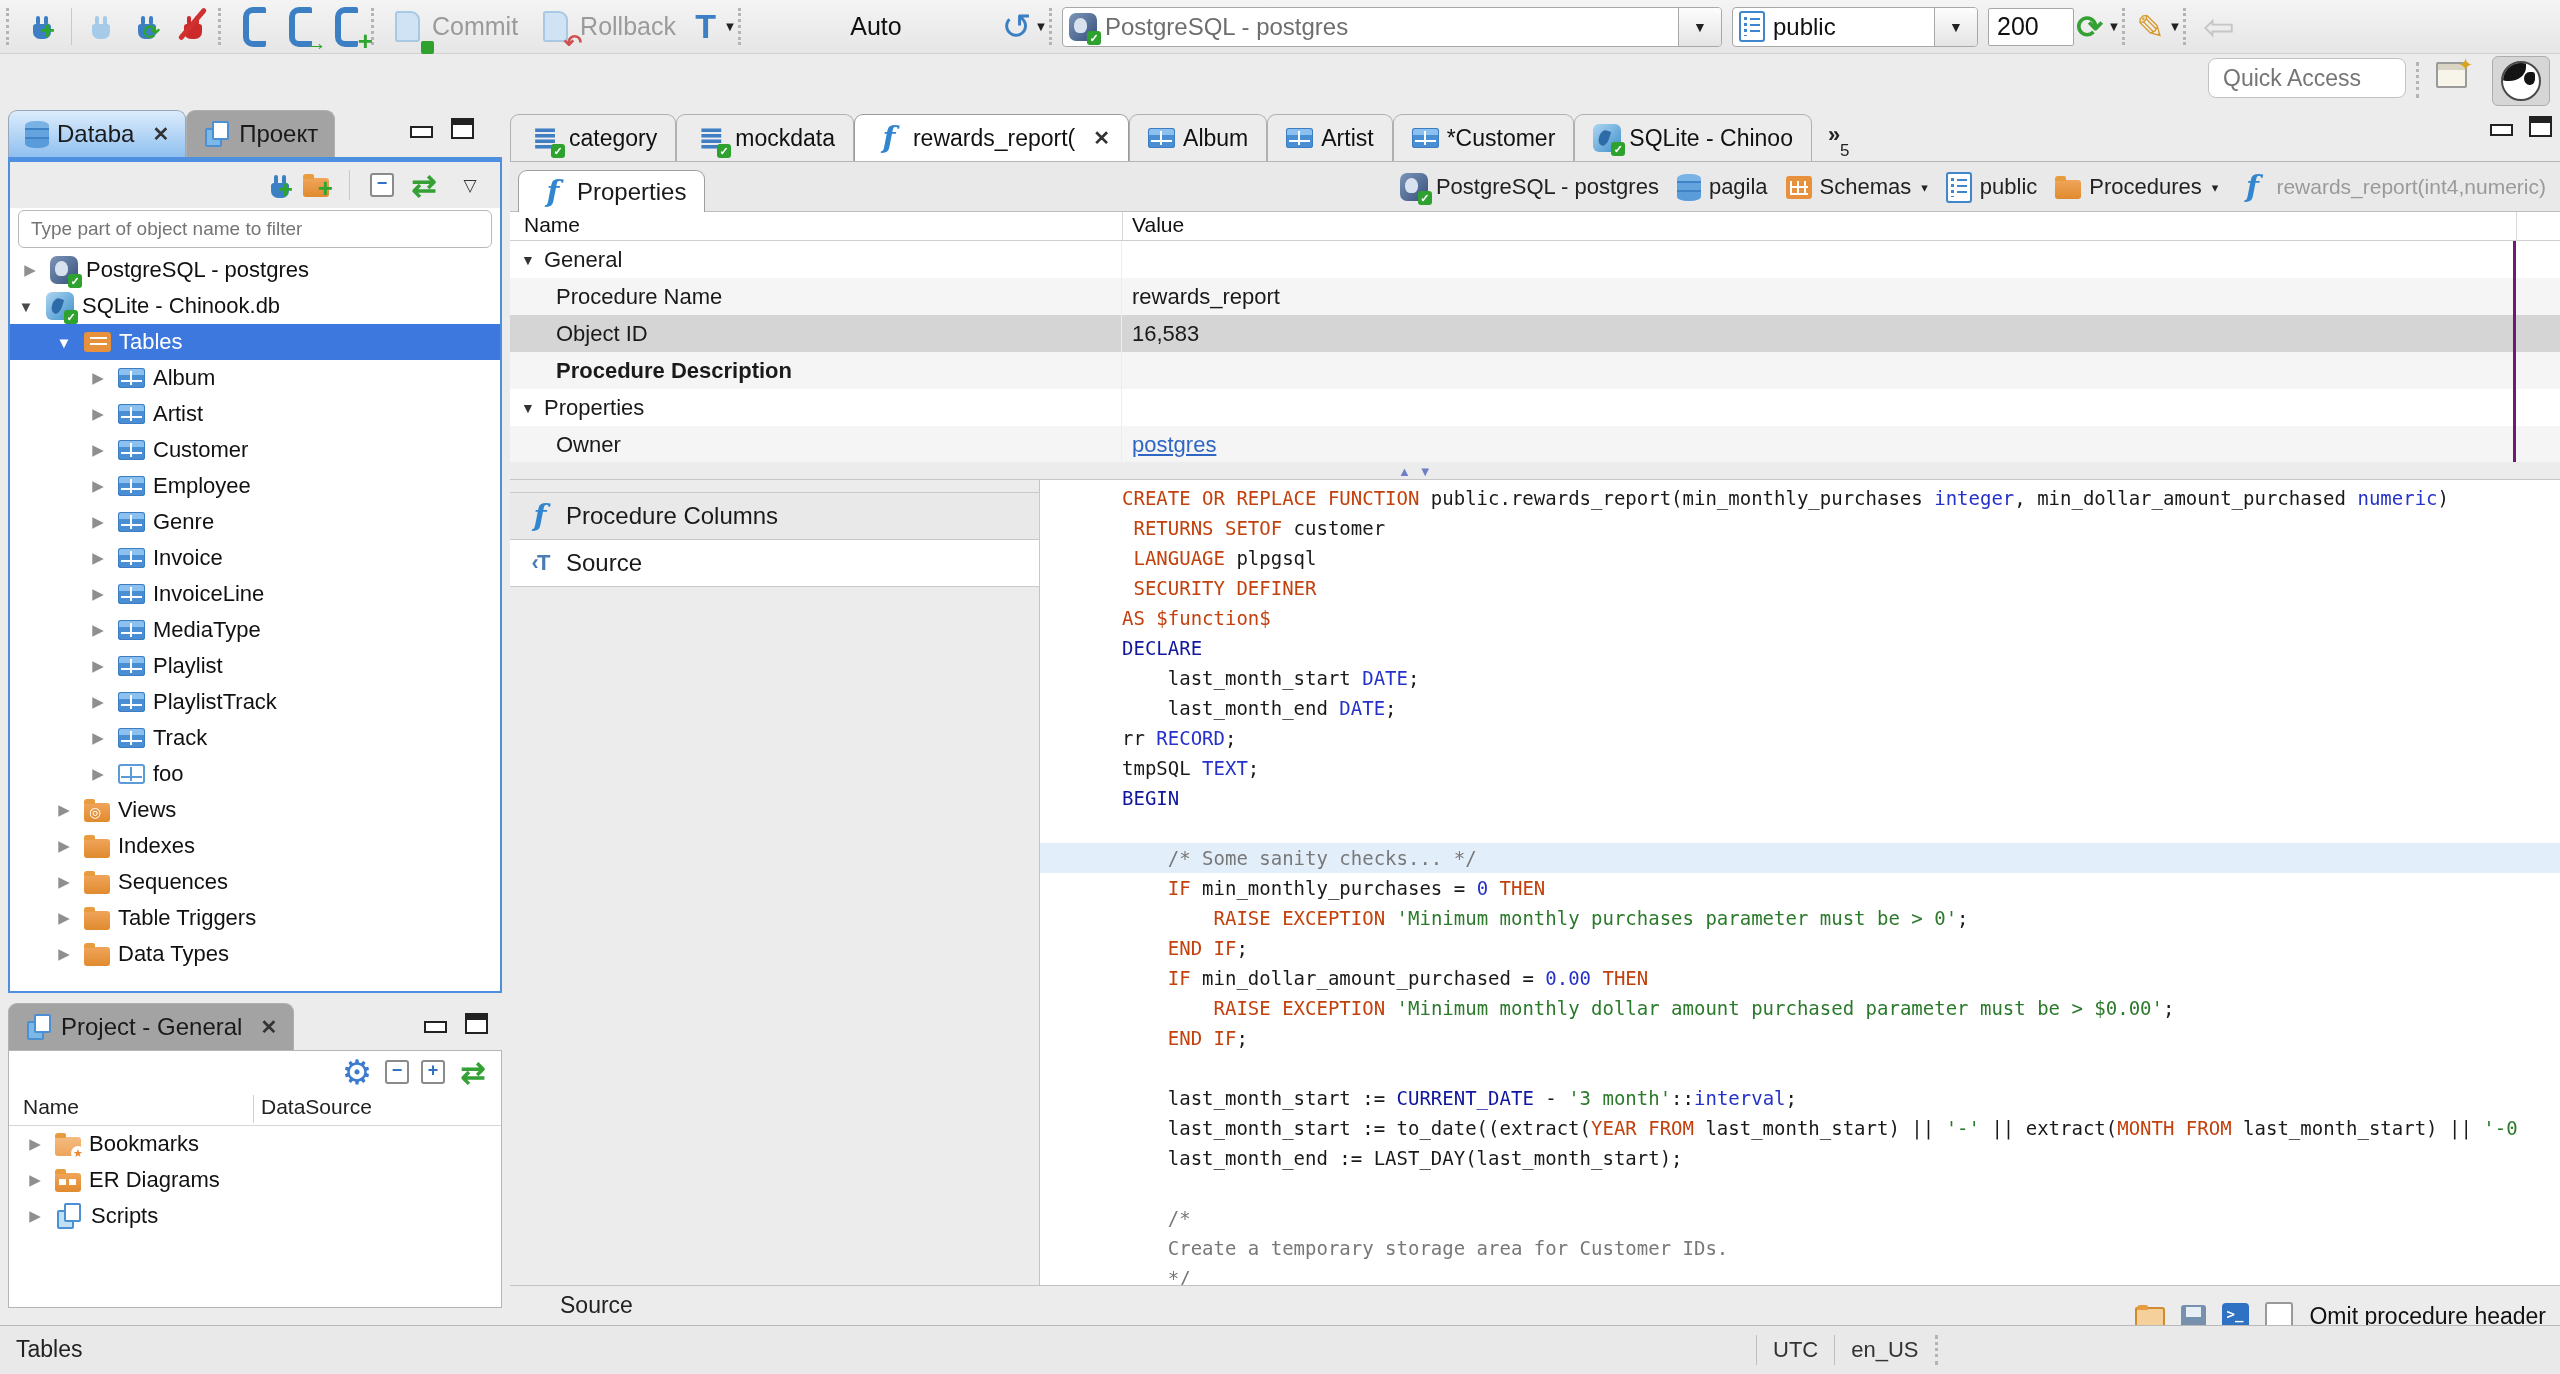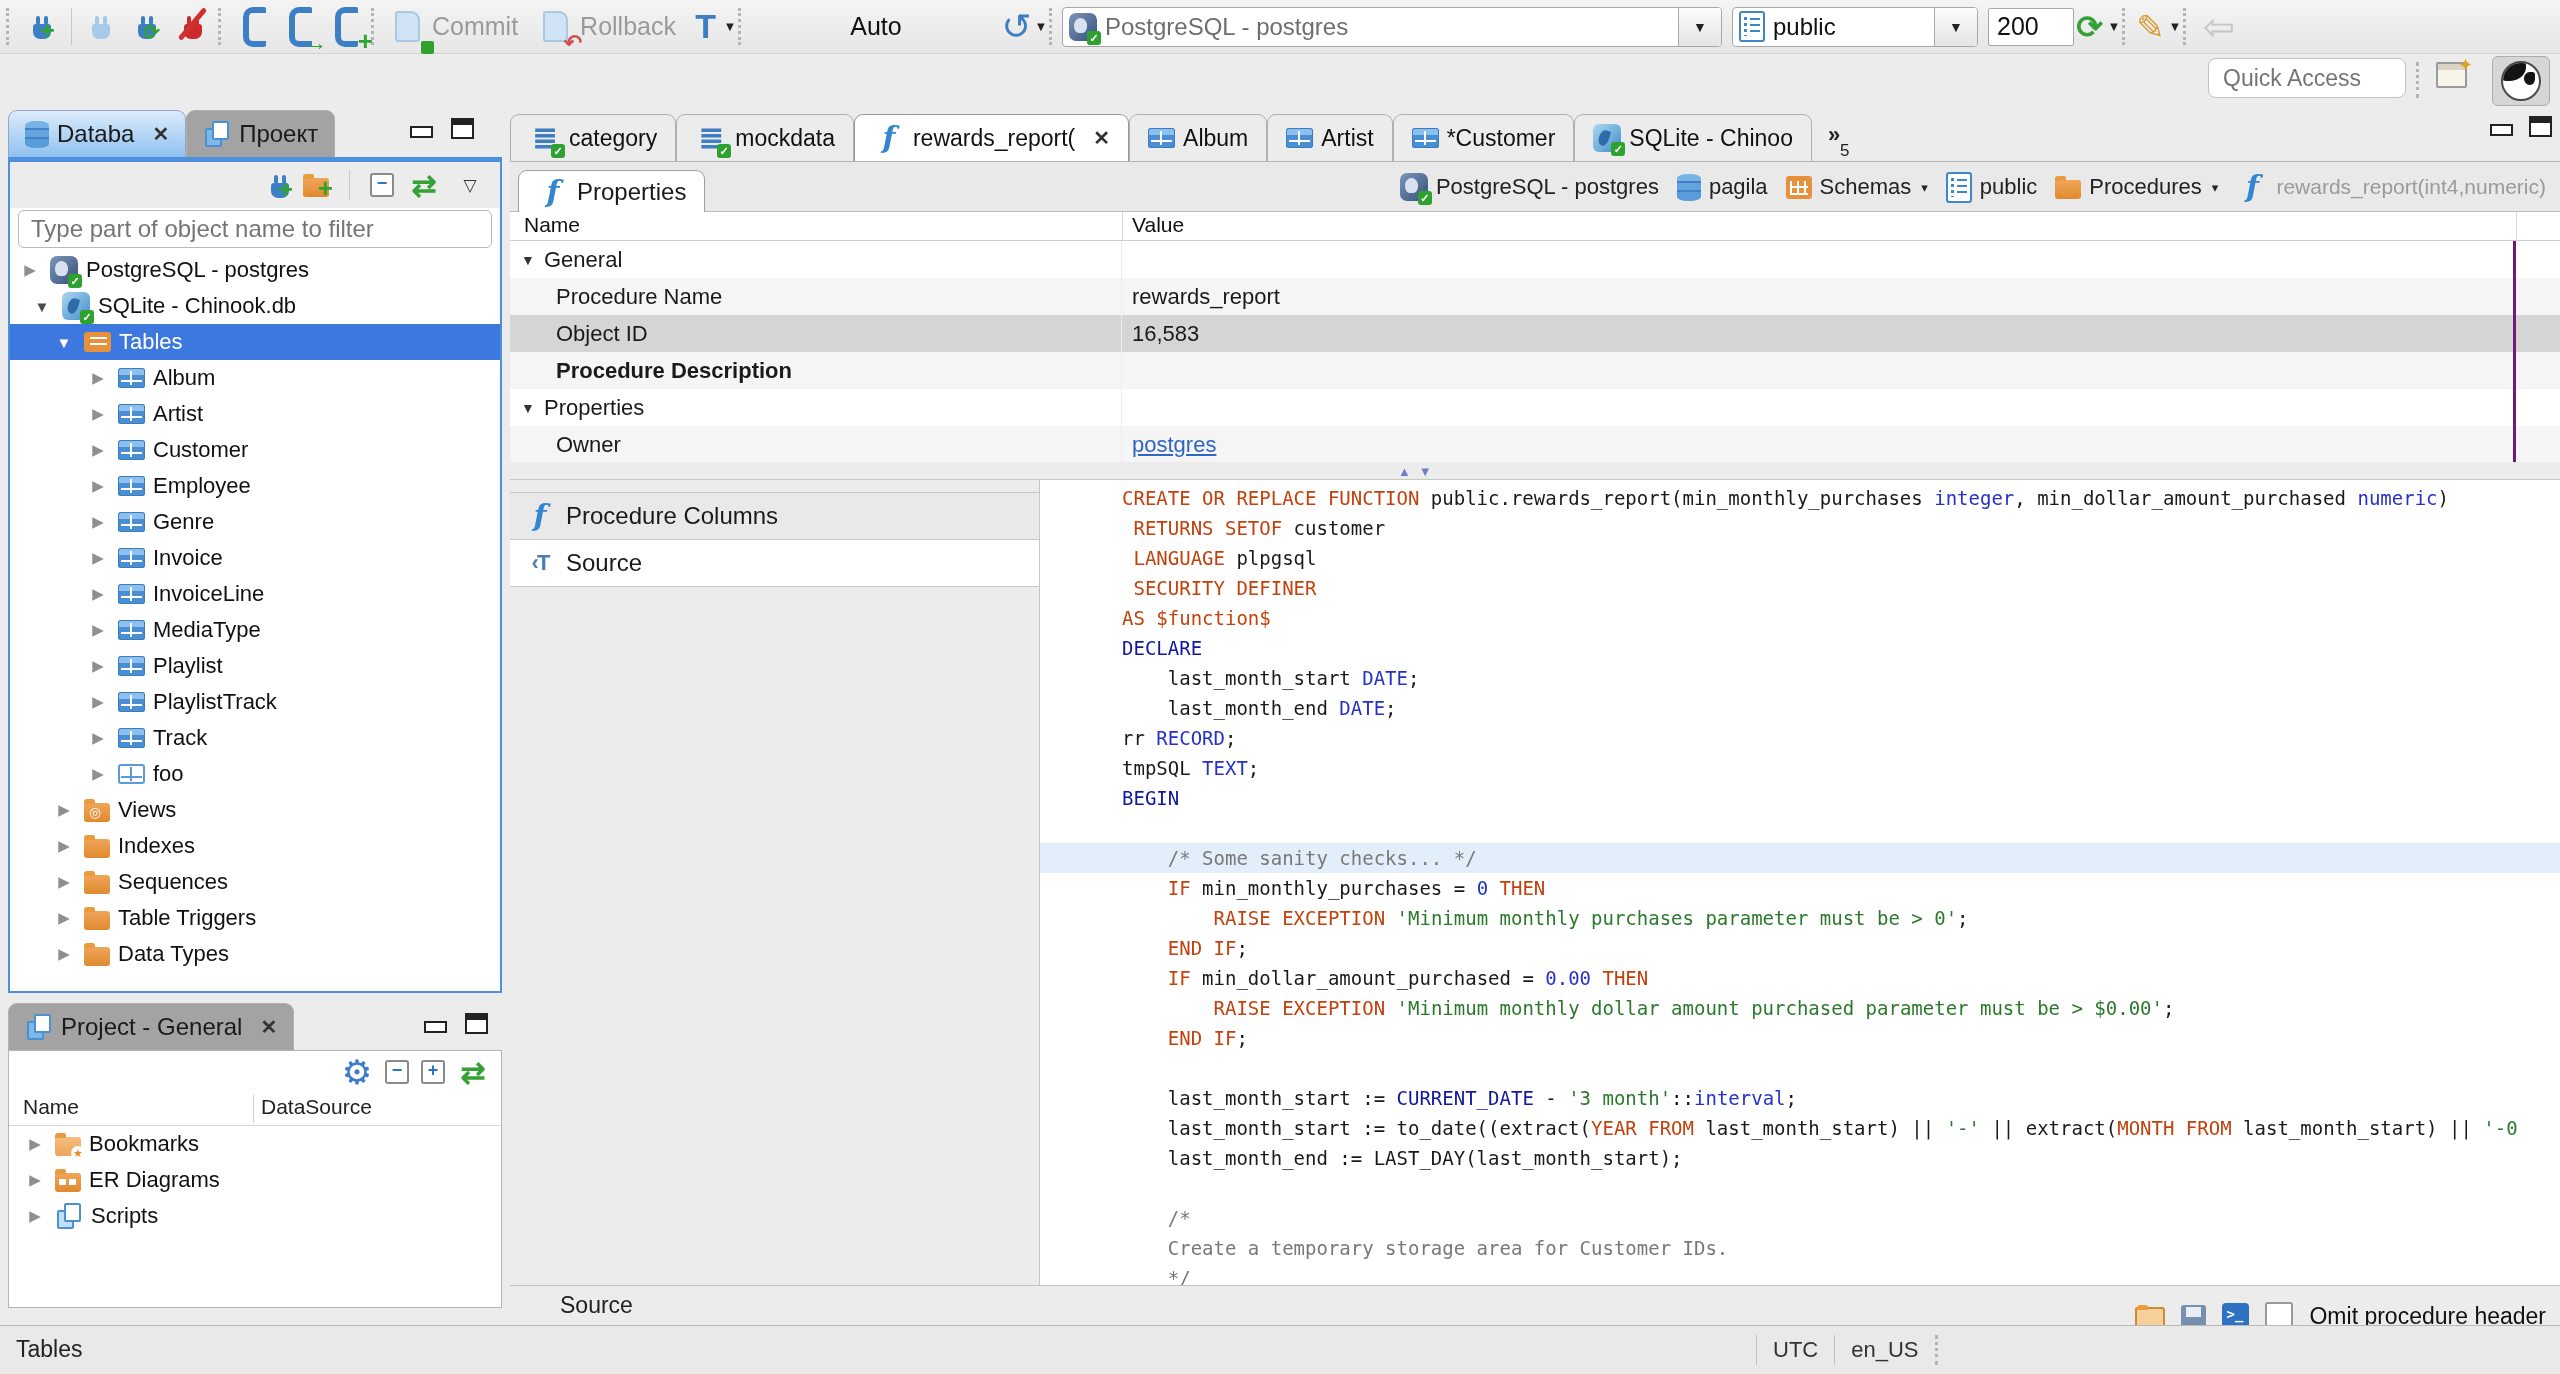--- a/index.html
+++ b/index.html
@@ -138,21 +138,21 @@
       border-radius:9px 9px 0 0;font-size:24px;}
   .vtab.active{background:linear-gradient(#dcecfc,#8fc0f0);}
   .vtab.plain{background:#a3a3a3;border-color:#b0b0b0;}
   #side-minmax{position:absolute;left:410px;top:118px;display:flex;gap:18px;}
 
   #navigator{position:absolute;left:8px;top:160px;width:494px;height:833px;background:#fff;
       border:2px solid #4f8fdf;box-sizing:border-box;overflow:hidden;}
   #nav-toolbar{height:46px;background:#ececec;display:flex;align-items:center;justify-content:flex-end;
       gap:14px;padding-right:14px;}
   #filter-input{display:block;width:474px;margin:2px auto 4px;height:38px;border:1px solid #b9b9b9;border-radius:6px;
-      font-size:24px;padding-left:12px;color:#9a9a9a;font-family:"Liberation Sans",sans-serif;box-sizing:border-box;}
+      font-size:19px;padding-left:12px;color:#9a9a9a;font-family:"Liberation Sans",sans-serif;box-sizing:border-box;}
   .trow{display:flex;align-items:center;gap:8px;height:36px;white-space:nowrap;}
   .trow .tlbl{font-size:22px;color:#111;}
   .trow.sel{background:#3c78dd;}
   .trow.sel .tlbl{color:#fff;}
   .arr{width:24px;display:inline-flex;justify-content:center;flex:none;}
   .arr.right::before{content:"▶";color:#8f8f8f;font-size:15px;}
   .arr.down::before{content:"▼";color:#4a4a4a;font-size:15px;}
   .trow.sel .arr.down::before{color:#fff;}
 
   #project{position:absolute;left:8px;top:1005px;width:494px;height:303px;}
@@ -355,21 +355,21 @@
       <span class="ic ic-link"></span>
       <span class="ic ic-menucaret"></span>
     </div>
     <input id="filter-input" placeholder="Type part of object name to filter" style="">
     <div id="nav-tree">
         <div class="trow" style="padding-left: 8px;">
           <span class="arr right"></span>
           <span class="ic ic-postgres-db"></span>
           <span class="tlbl">PostgreSQL - postgres</span>
         </div>
-        <div class="trow" style="padding-left: 20px; text-align: center;">
+        <div class="trow" style="padding-left: 4px; text-align: center;">
           <span class="arr down"></span>
           <span class="ic ic-sqlite-db"></span>
           <span class="tlbl">SQLite - Chinook.db</span>
         </div>
         <div class="trow sel" style="padding-left: 42px;">
           <span class="arr down"></span>
           <span class="ic ic-tables-folder"></span>
           <span class="tlbl">Tables</span>
         </div>
         <div class="trow" style="padding-left: 76px;">

